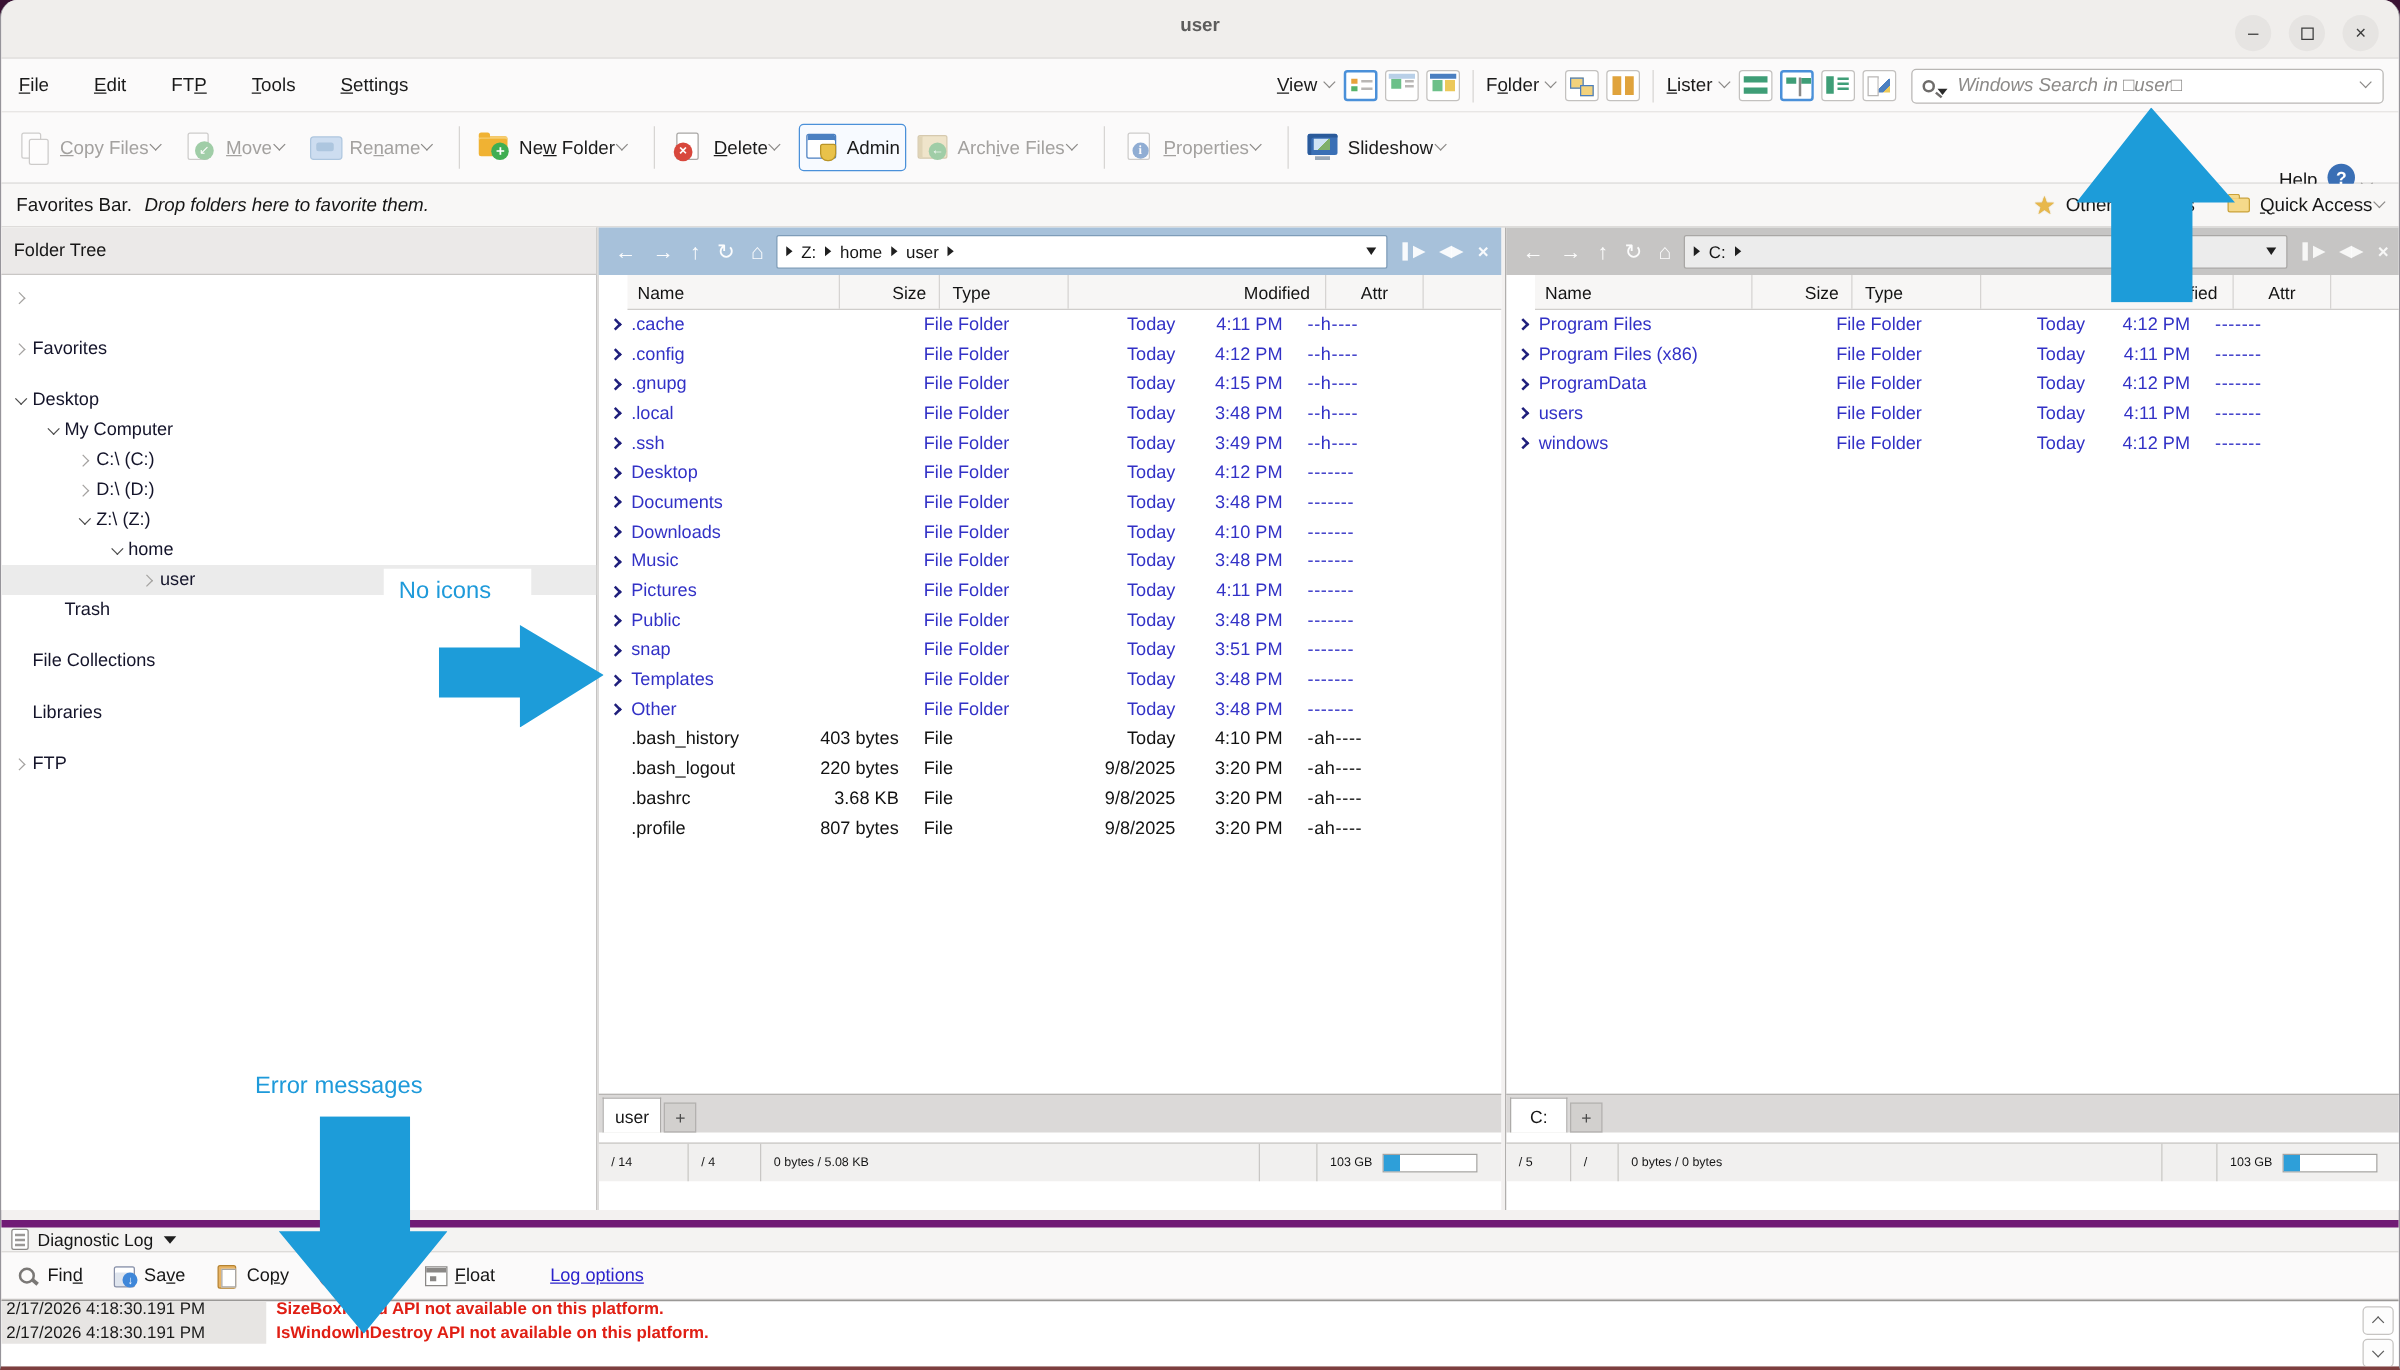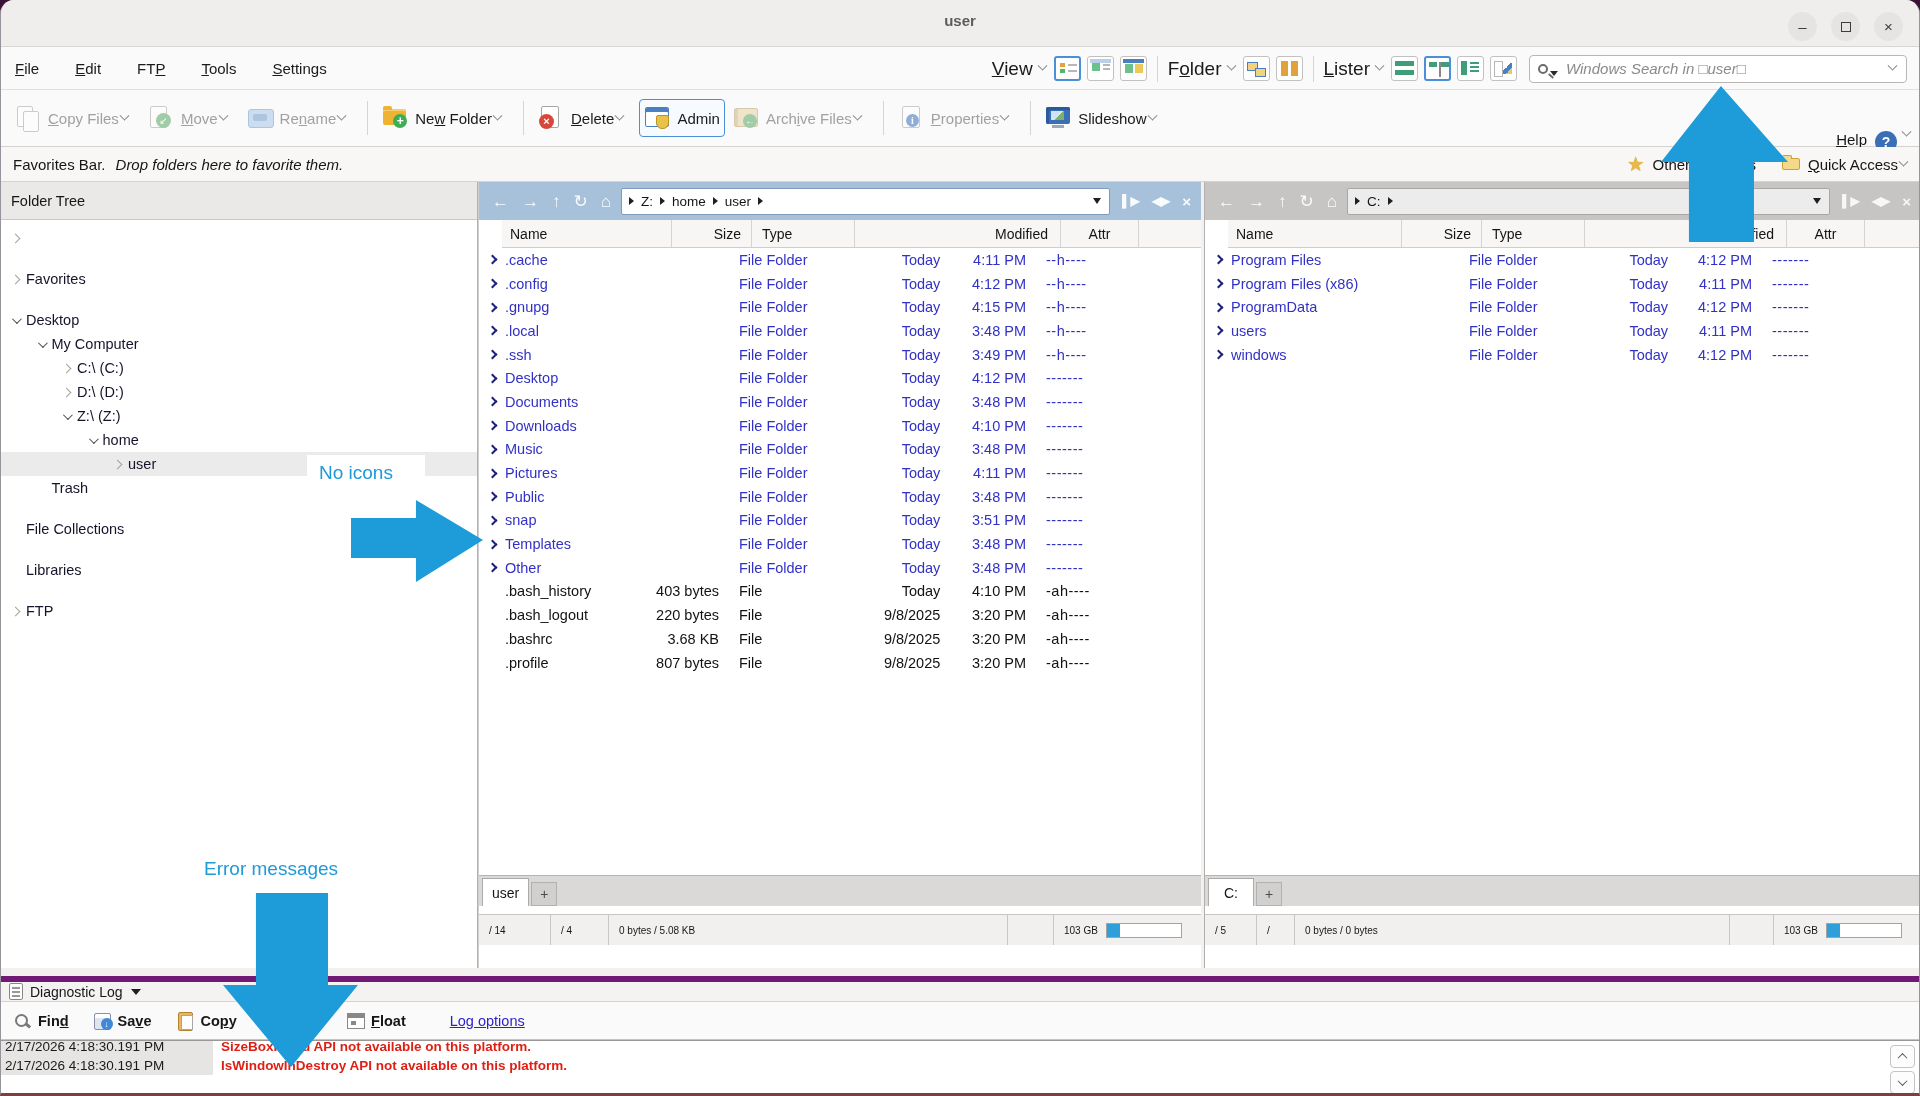--- a/index.html
+++ b/index.html
@@ -19,21 +19,21 @@
   .wbtn { width:29px; height:29px; border-radius:50%; background:#e6e4e2; color:#3c3c3c;
           display:flex; align-items:center; justify-content:center; font-size:15px; }
   .wbtn .sq { width:10px; height:10px; border:1.5px solid #3c3c3c; }
 
   
   .menubar { position:absolute; left:0; top:47px; width:100%; height:43px; background:#fbfafa;
              border-bottom:1px solid #e2e0de; display:flex; align-items:center; }
   .menu-item { font-size:15px; margin-left:36px; color:#1a1a1a; }
   .menu-item:first-child { margin-left:14px; }
   .menu-right { position:absolute; right:0; top:0; height:43px; display:flex; align-items:center; }
-  .grp-label { font-size:19px; color:#1a1a1a; margin-right:4px; }
+  .grp-label { font-size:15px; color:#1a1a1a; margin-right:4px; }
   .chev { display:inline-block; width:7px; height:7px; border-right:1.6px solid #8a8886;
           border-bottom:1.6px solid #8a8886; transform:rotate(45deg) translate(-2px,-2px); margin:0 8px 0 2px; }
   .mini-btn { width:27px; height:25px; background:#fff; border:1px solid #c3c1bf; border-radius:3px;
               margin-right:6px; position:relative; }
   .mini-btn.selected { border:2px solid #4a90d9; }
   .vsep { width:1px; height:26px; background:#d7d5d3; margin:0 10px 0 4px; }
   
   .mi-details::before{content:'';position:absolute;left:4px;top:5px;width:5px;height:4px;background:#e8a23c;
      box-shadow:0 6px 0 #57b36a;}
   .mi-details::after{content:'';position:absolute;left:12px;top:6px;width:9px;height:2px;background:#b9b7b5;
@@ -67,21 +67,21 @@
 
   
   .toolbar { position:absolute; left:0; top:90px; width:100%; height:57px; background:#fbfafa;
              border-bottom:1px solid #d5d3d1; display:flex; align-items:center; padding-left:8px; }
   .tb-btn { display:flex; align-items:center; font-size:15px; color:#1a1a1a; margin:0 2px; padding:5px 4px; }
   .tb-btn.disabled { color:#a3a19f; }
   .tb-btn.disabled .tb-ico { opacity:.55; }
   .tb-btn.selected { border:1.5px solid #4a90d9; border-radius:4px; background:#f7faff; }
   .tb-ico { width:26px; height:26px; position:relative; margin-right:7px; display:inline-block; }
   .tb-sep { width:1px; height:34px; background:#d7d5d3; margin:0 8px; }
-  .tb-help { position:absolute; right:1px; display:flex; align-items:flex-start; font-size:15px;margin-top:48px; }
+  .tb-help { position:absolute; right:14px; display:flex; align-items:flex-end; font-size:15px;margin-top:48px; }
   .qmark { width:22px; height:22px; border-radius:50%; background:#3a6fb5; color:#fff; font-weight:bold;
            display:flex; align-items:center; justify-content:center; font-size:14px; margin:0 4px 0 8px; }
   
   .ico-copy-files::before{content:'';position:absolute;left:2px;top:1px;width:14px;height:19px;background:#fff;border:1.5px solid #a8a6a4;border-radius:2px;}
   .ico-copy-files::after{content:'';position:absolute;left:8px;top:6px;width:14px;height:19px;background:#fff;border:1.5px solid #a8a6a4;border-radius:2px;}
   .ico-move::before{content:'';position:absolute;left:2px;top:1px;width:15px;height:20px;background:#fff;border:1.5px solid #a8a6a4;border-radius:2px;}
   .ico-move::after{content:'↙';position:absolute;left:8px;top:8px;width:15px;height:15px;border-radius:50%;background:#57a964;color:#fff;font-size:10px;line-height:15px;text-align:center;}
   .ico-rename::before{content:'';position:absolute;left:1px;top:4px;width:24px;height:17px;background:#a9c6e8;border:1.5px solid #6f9cc9;border-radius:3px;}
   .ico-rename::after{content:'';position:absolute;left:6px;top:9px;width:14px;height:7px;background:#6f9cc9;border-radius:2px;}
   .ico-new-folder::before{content:'';position:absolute;left:1px;top:4px;width:23px;height:16px;background:#f0b233;border-radius:2px;box-shadow:inset 0 2px 0 #f6cd6f;}
@@ -852,21 +852,21 @@
       </span>
     </div>
   </div>
 
   <div class="log-header">
     <span class="doc-ico"></span>
     <span>Diagnostic Log</span>
     <span class="log-tri"></span>
   </div>
   <div class="log-toolbar">
-    <div id="log-buttons" style="display:flex;align-items:center;font-weight:bold;">
+    <div id="log-buttons" style="display:flex;align-items:center;">
         <div class="lt-btn">
           <span class="lt-ico li-find"></span>
           <span>Fin<u>d</u></span>
         </div>
         <div class="lt-btn">
           <span class="lt-ico li-save"></span>
           <span>Sa<u>v</u>e</span>
         </div>
         <div class="lt-btn">
           <span class="lt-ico li-copy"></span>

